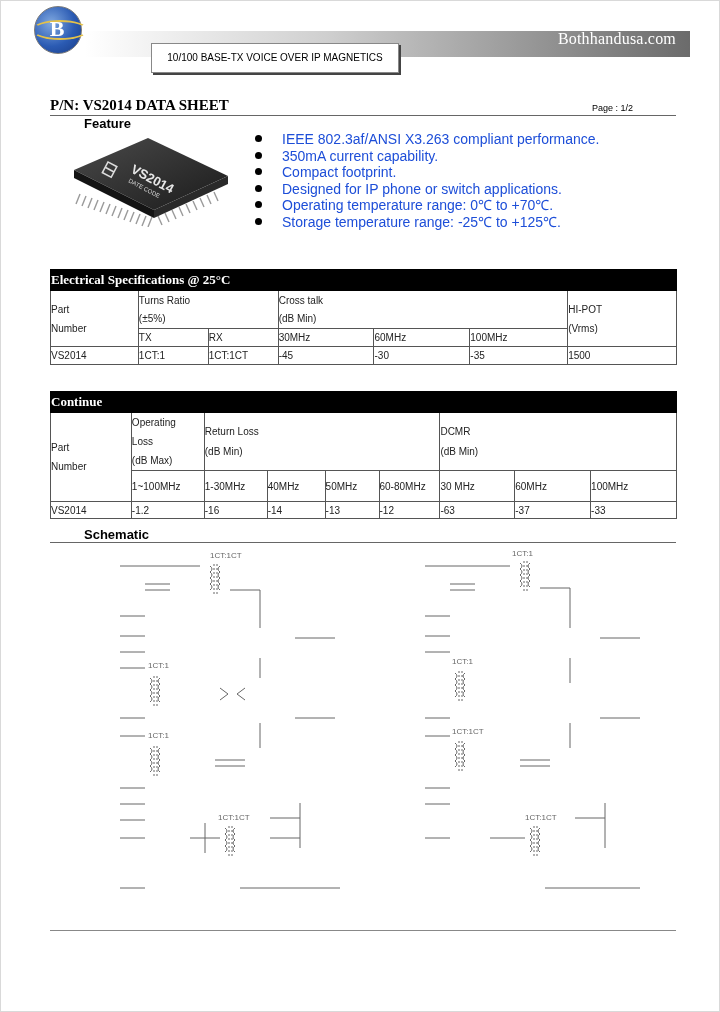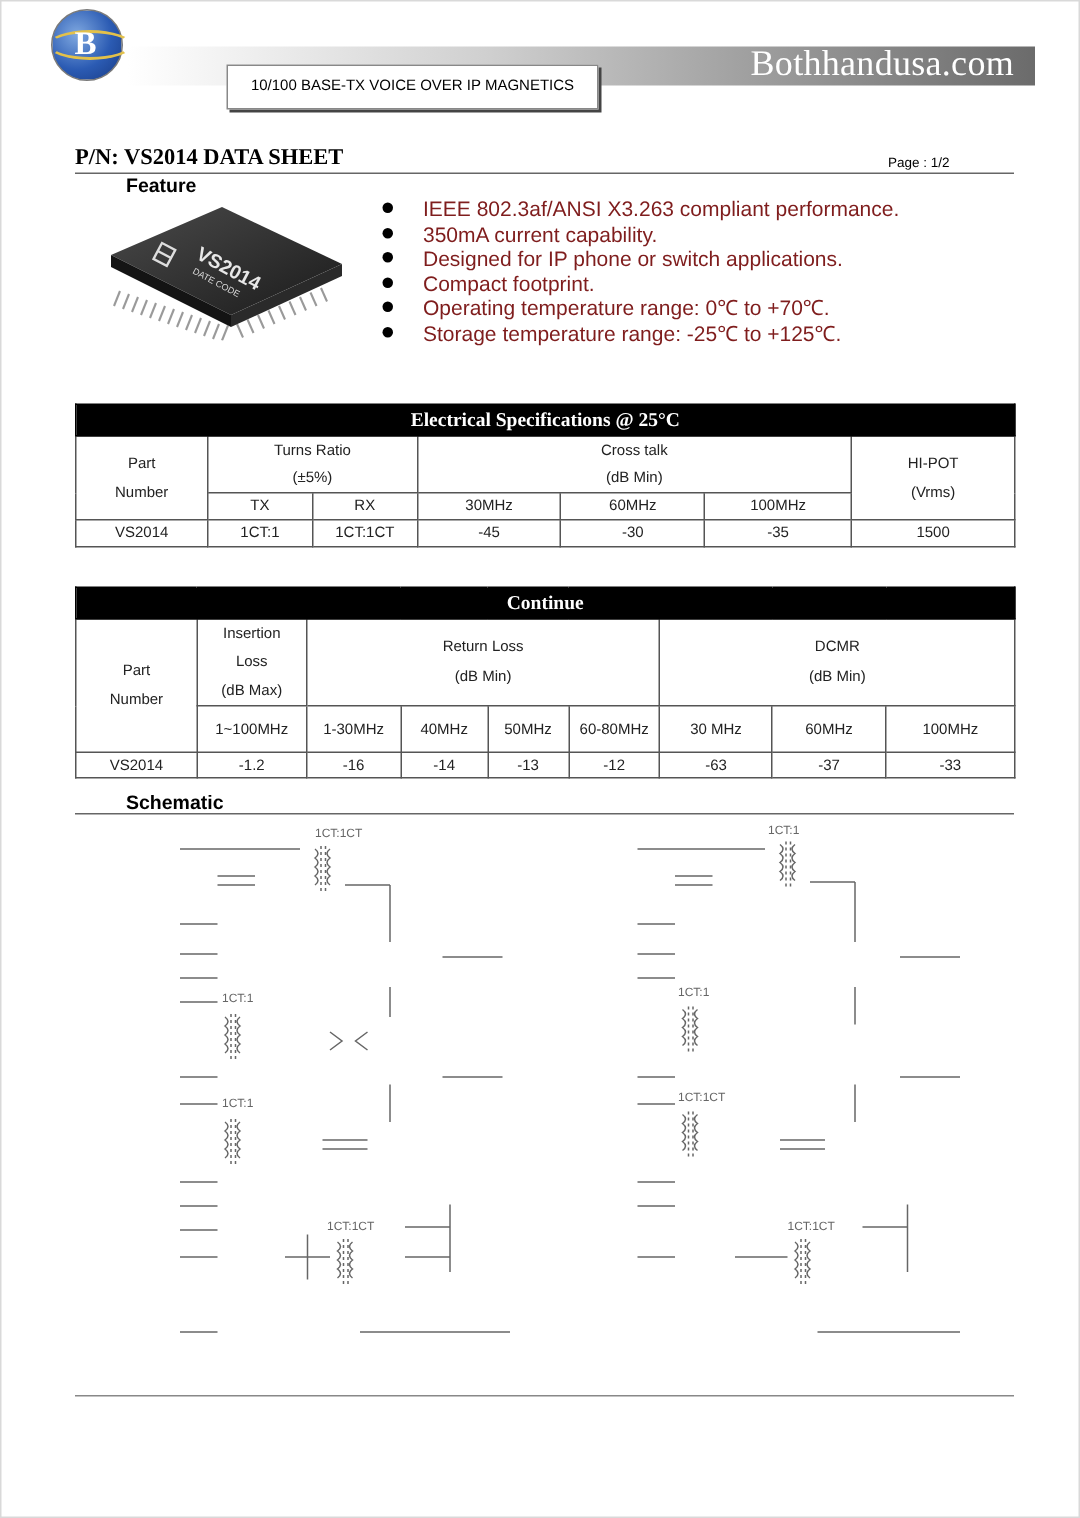--- a/index.html
+++ b/index.html
@@ -23,43 +23,43 @@
   .logo .ring {
     position: absolute; left: -2px; top: 14px; width: 52px; height: 16px; border-radius: 50%;
     border: 2px solid #e3c14a; border-left-color: transparent; border-right-color: transparent;
   }
   .brand-bar {
     position: absolute; left: 85px; top: 31px; width: 605px; height: 26px;
     background: linear-gradient(to right, #ffffff 0%, #cfcfcf 40%, #6b6b6b 100%);
   }
   .brand-text {
     position: absolute; right: 44px; top: 30px; font-family: "Liberation Serif", serif;
-    font-size: 24px; color: #ffffff; letter-spacing: 0.2px; margin-left: 33px;
+    font-size: 16px; color: #ffffff; letter-spacing: 0.2px; margin-left: 33px;
   }
   .subtitle-box {
     position: absolute; left: 151px; top: 43px; width: 246px; height: 28px;
     background: #fff; border: 1px solid #888; box-shadow: 2px 2px 0 #444;
     font-size: 10px; line-height: 28px; text-align: center;
   }
   .pn {
     position: absolute; left: 50px; top: 97px; font-family: "Liberation Serif", serif;
     font-weight: bold; font-size: 15px;
   }
   .page-no { position: absolute; left: 592px; top: 103px; font-size: 9px; }
   .rule { position: absolute; left: 50px; top: 115px; width: 626px; height: 1px; background: #666; }
   .section-title { position: absolute; font-weight: bold; font-size: 13px; margin-left: 32px; }
   
   .chip-wrap { position: absolute; left: 68px; top: 132px; width: 165px; height: 95px; }
   
   .features { position: absolute; left: 252px; top: 131px; margin: 0; padding: 0; list-style: none; }
-  .features li { font-size: 14px; line-height: 16.6px; height: 16.6px; position: relative; padding-left: 30px; color: #7f1d1d; }
+  .features li { font-size: 14px; line-height: 16.6px; height: 16.6px; position: relative; padding-left: 30px; color: #1d4ed8; }
   .features li .bullet { position: absolute; left: 3px; top: 4px; width: 7px; height: 7px; border-radius: 50%; background: #000; }
   
   table.spec { position: absolute; border-collapse: collapse; font-size: 10px; }
-  table.spec td { border: 1px solid #555; text-align: center; padding: 0; color: #222; }
+  table.spec td { border: 1px solid #555; padding: 0; color: #222; }
   table.spec tr.title td {
     background: #000; color: #fff; font-family: "Liberation Serif", serif; font-weight: bold;
     font-size: 13px; height: 20px; border-color: #000;
   }
   .nb-b { border-bottom: none !important; }
   
   .schem { position: absolute; left: 60px; top: 548px; width: 620px; height: 360px; }
   .bottom-rule { position: absolute; left: 50px; top: 930px; width: 626px; height: 1px; background: #888; }
 </style>
 </head>
@@ -125,22 +125,22 @@
       <line x1="0" y1="6" x2="10" y2="6" stroke="#ddd" stroke-width="1.6"></line>
     </g>
     <text x="62" y="40" fill="#e8e8e8" font-size="13" font-weight="bold" transform="rotate(28 62 40)" font-family="Liberation Sans, sans-serif">VS2014</text>
     <text x="60" y="50" fill="#d8d8d8" font-size="6" transform="rotate(28 60 50)" font-family="Liberation Sans, sans-serif">DATE CODE</text>
   </svg>
 </div>
 
 <ul class="features">
   <li><span class="bullet"></span><span>IEEE 802.3af/ANSI X3.263 compliant performance.</span></li>
   <li><span class="bullet"></span><span>350mA current capability.</span></li>
+  <li><span class="bullet"></span><span>Compact footprint.</span></li>
   <li><span class="bullet"></span><span>Designed for IP phone or switch applications.</span></li>
-  <li><span class="bullet"></span><span>Compact footprint.</span></li>
   <li><span class="bullet"></span><span>Operating temperature range: 0℃  to +70℃.</span></li>
   <li><span class="bullet"></span><span>Storage temperature range: -25℃  to +125℃.</span></li>
 </ul>
 
 <table class="spec" style="left:50px;top:269px;width:627px;">
   <colgroup>
     <col style="width:88px">
       <col style="width:70px">
       <col style="width:70px">
     <col style="width:96px">
@@ -188,21 +188,21 @@
     <col style="width:75px">
       <col style="width:76px">
       <col style="width:86px">
   </colgroup>
   <tbody>
       <tr class="title">
         <td colspan="9">Continue</td>
       </tr>
   <tr style="height:58px">
     <td rowspan="2" style="line-height:19px;"><span>Part</span><br><span>Number</span></td>
-    <td class="nb-b" style="line-height:19px;"><span>Insertion</span><br><span>Loss</span><br><span>(dB Max)</span></td>
+    <td class="nb-b" style="line-height:19px;"><span>Operating</span><br><span>Loss</span><br><span>(dB Max)</span></td>
     <td colspan="4" style="line-height:20px;"><span>Return Loss</span><br><span>(dB Min)</span></td>
     <td colspan="3" style="line-height:20px;"><span>DCMR</span><br><span>(dB Min)</span></td>
   </tr>
   <tr style="height:31px">
     <td>1~100MHz</td>
     <td>1-30MHz</td>
     <td>40MHz</td>
     <td>50MHz</td>
     <td>60-80MHz</td>
     <td>30 MHz</td>

